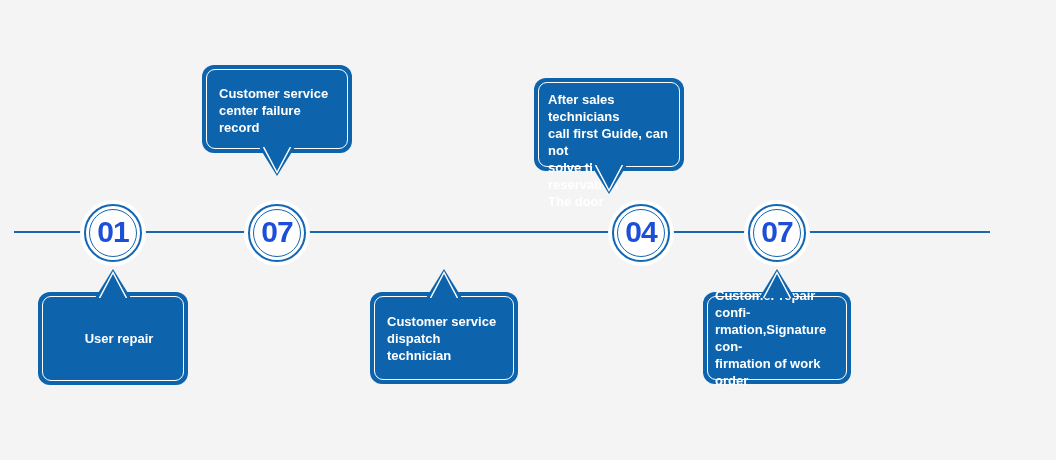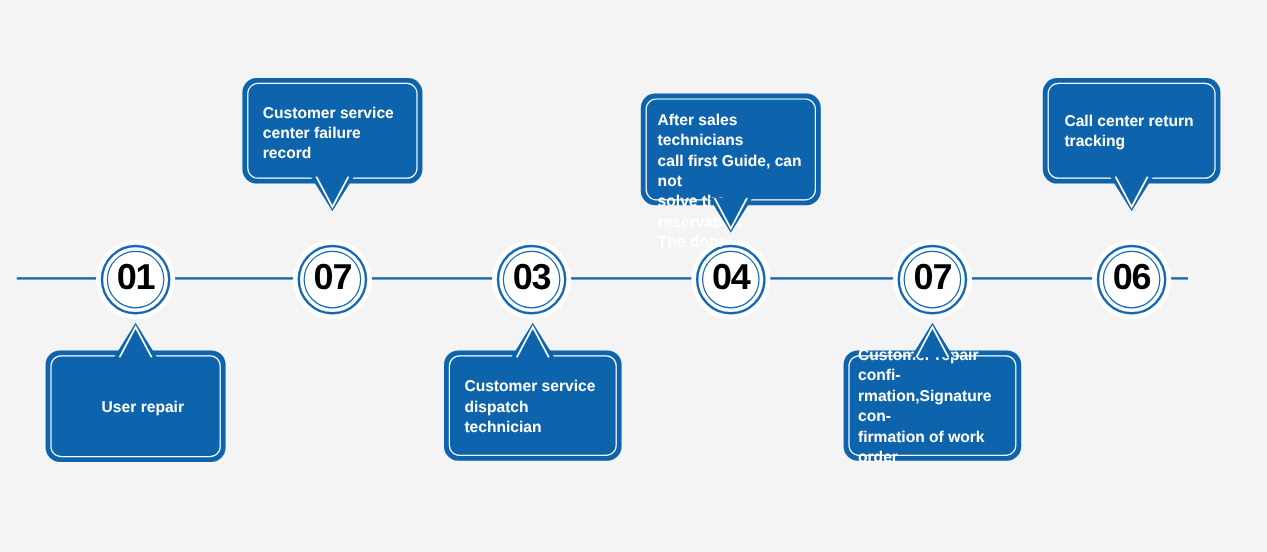--- a/index.html
+++ b/index.html
@@ -49,27 +49,27 @@
     height:46px;
     border:1.5px solid #1467b2;
     border-radius:50%;
     display:flex;
     align-items:center;
     justify-content:center;
   }
   .node .num{
     font-size:30px;
     font-weight:700;
-    color:#000000;
+    color:#1d4ed8;
     letter-spacing:-1px;
     line-height:1;
     transform:translateY(-1px);
   }
   .n1{left:80px;}  .n2{left:244px;} .n3{left:410px;}
-  .n4{left:576px;} .n5{left:744px;} .n6{left:910px;}
+  .n4{left:608px;} .n5{left:744px;} .n6{left:910px;}
 
   
   .bubble{
     position:absolute;
     background:#0d63ac;
     border-radius:12px;
     box-sizing:border-box;
     display:flex;
   }
   .bubble::after{
@@ -132,45 +132,31 @@
       </div>
     </div>
   </div>
   <div class="node n2">
     <div class="ring-outer">
       <div class="ring-inner">
         <span class="num">07</span>
       </div>
     </div>
   </div>
-  <div class="node n3">
-    <div class="ring-outer">
-      <div class="ring-inner">
-        <span class="num">03</span>
-      </div>
-    </div>
-  </div>
   <div class="node n4">
     <div class="ring-outer">
       <div class="ring-inner">
         <span class="num">04</span>
       </div>
     </div>
   </div>
   <div class="node n5">
     <div class="ring-outer">
       <div class="ring-inner">
         <span class="num">07</span>
-      </div>
-    </div>
-  </div>
-  <div class="node n6">
-    <div class="ring-outer">
-      <div class="ring-inner">
-        <span class="num">06</span>
       </div>
     </div>
   </div>
 
   <div class="bubble below b1">
     <svg class="tail" viewBox="0 0 40 30">
       <polygon points="20,1 2,30 38,30" fill="#0d63ac"></polygon>
       <path d="M6.5,30 L20,4.5 L33.5,30" stroke="#ffffff" stroke-width="1.5" fill="none"></path>
     </svg>
     <div class="caption">User repair</div>
@@ -208,22 +194,14 @@
   <div class="bubble below b5">
     <svg class="tail" viewBox="0 0 40 30">
       <polygon points="20,1 2,30 38,30" fill="#0d63ac"></polygon>
       <path d="M6.5,30 L20,4.5 L33.5,30" stroke="#ffffff" stroke-width="1.5" fill="none"></path>
     </svg>
     <div class="caption">Customer repair confi-
 rmation,Signature con-
 firmation of work order</div>
   </div>
 
-  <div class="bubble above b6">
-    <svg class="tail" viewBox="0 0 40 30">
-      <polygon points="2,0 38,0 20,29" fill="#0d63ac"></polygon>
-      <path d="M6.5,0 L20,25.5 L33.5,0" stroke="#ffffff" stroke-width="1.5" fill="none"></path>
-    </svg>
-    <div class="caption">Call center return
-tracking</div>
-  </div>
 
 </div>
 
 </body></html>

